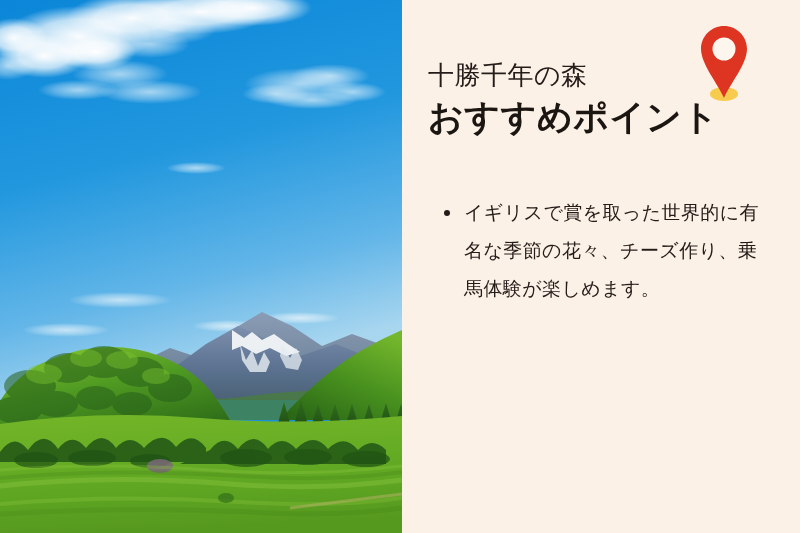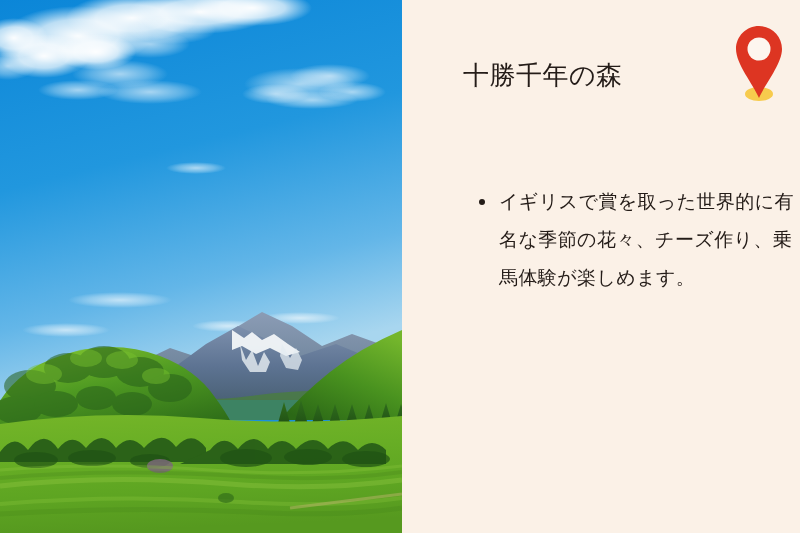--- a/index.html
+++ b/index.html
@@ -14,21 +14,20 @@
     background: #faf0e6;
   }
 
   .card {
     position: relative;
     width: 800px;
     height: 533px;
     background: #fbf1e7;
     display: flex;
     overflow: hidden;
-    gap: 35px;
   }
 
   
   .photo {
     position: relative;
     width: 402px;
     height: 533px;
     flex: 0 0 402px;
     overflow: hidden;
     background: #1a90dc;
@@ -78,21 +77,21 @@
     position: absolute;
     left: 296px;
     top: 24px;
     width: 52px;
     height: 80px;
   }
 
   .bullets {
     position: absolute;
     left: 40px;
-    top: 183px;
+    top: 194px;
     width: 330px;
     margin: 0;
     padding: 0;
     list-style: none;
   }
 
   .bullet-item {
     position: relative;
     padding-left: 22px;
     font-size: 19px;
@@ -285,20 +284,21 @@
       <path d="M402,494 Q340,502 290,508" stroke="#b9b36a" stroke-width="3" fill="none" opacity="0.5"></path>
 
       <ellipse cx="226" cy="498" rx="8" ry="5" fill="#2f6b18" opacity="0.65"></ellipse>
     </svg>
   </div>
 
   <div class="panel">
 
     <div class="heading-block">
       <div class="title-small">十勝千年の森</div>
+      <div class="title-large">おすすめポイント</div>
     </div>
 
     <svg class="pin-icon" viewBox="0 0 52 80">
       <ellipse cx="26" cy="70" rx="14" ry="7" fill="#f7cb4d"></ellipse>
       <path d="M26 2 C13.3 2 3 12.3 3 25 C3 40 20 60 26 74 C32 60 49 40 49 25 C49 12.3 38.7 2 26 2 Z" fill="#dd3522"></path>
       <circle cx="26" cy="25" r="11.5" fill="#fdf6ef"></circle>
     </svg>
 
     <ul class="bullets">
       <li class="bullet-item">

